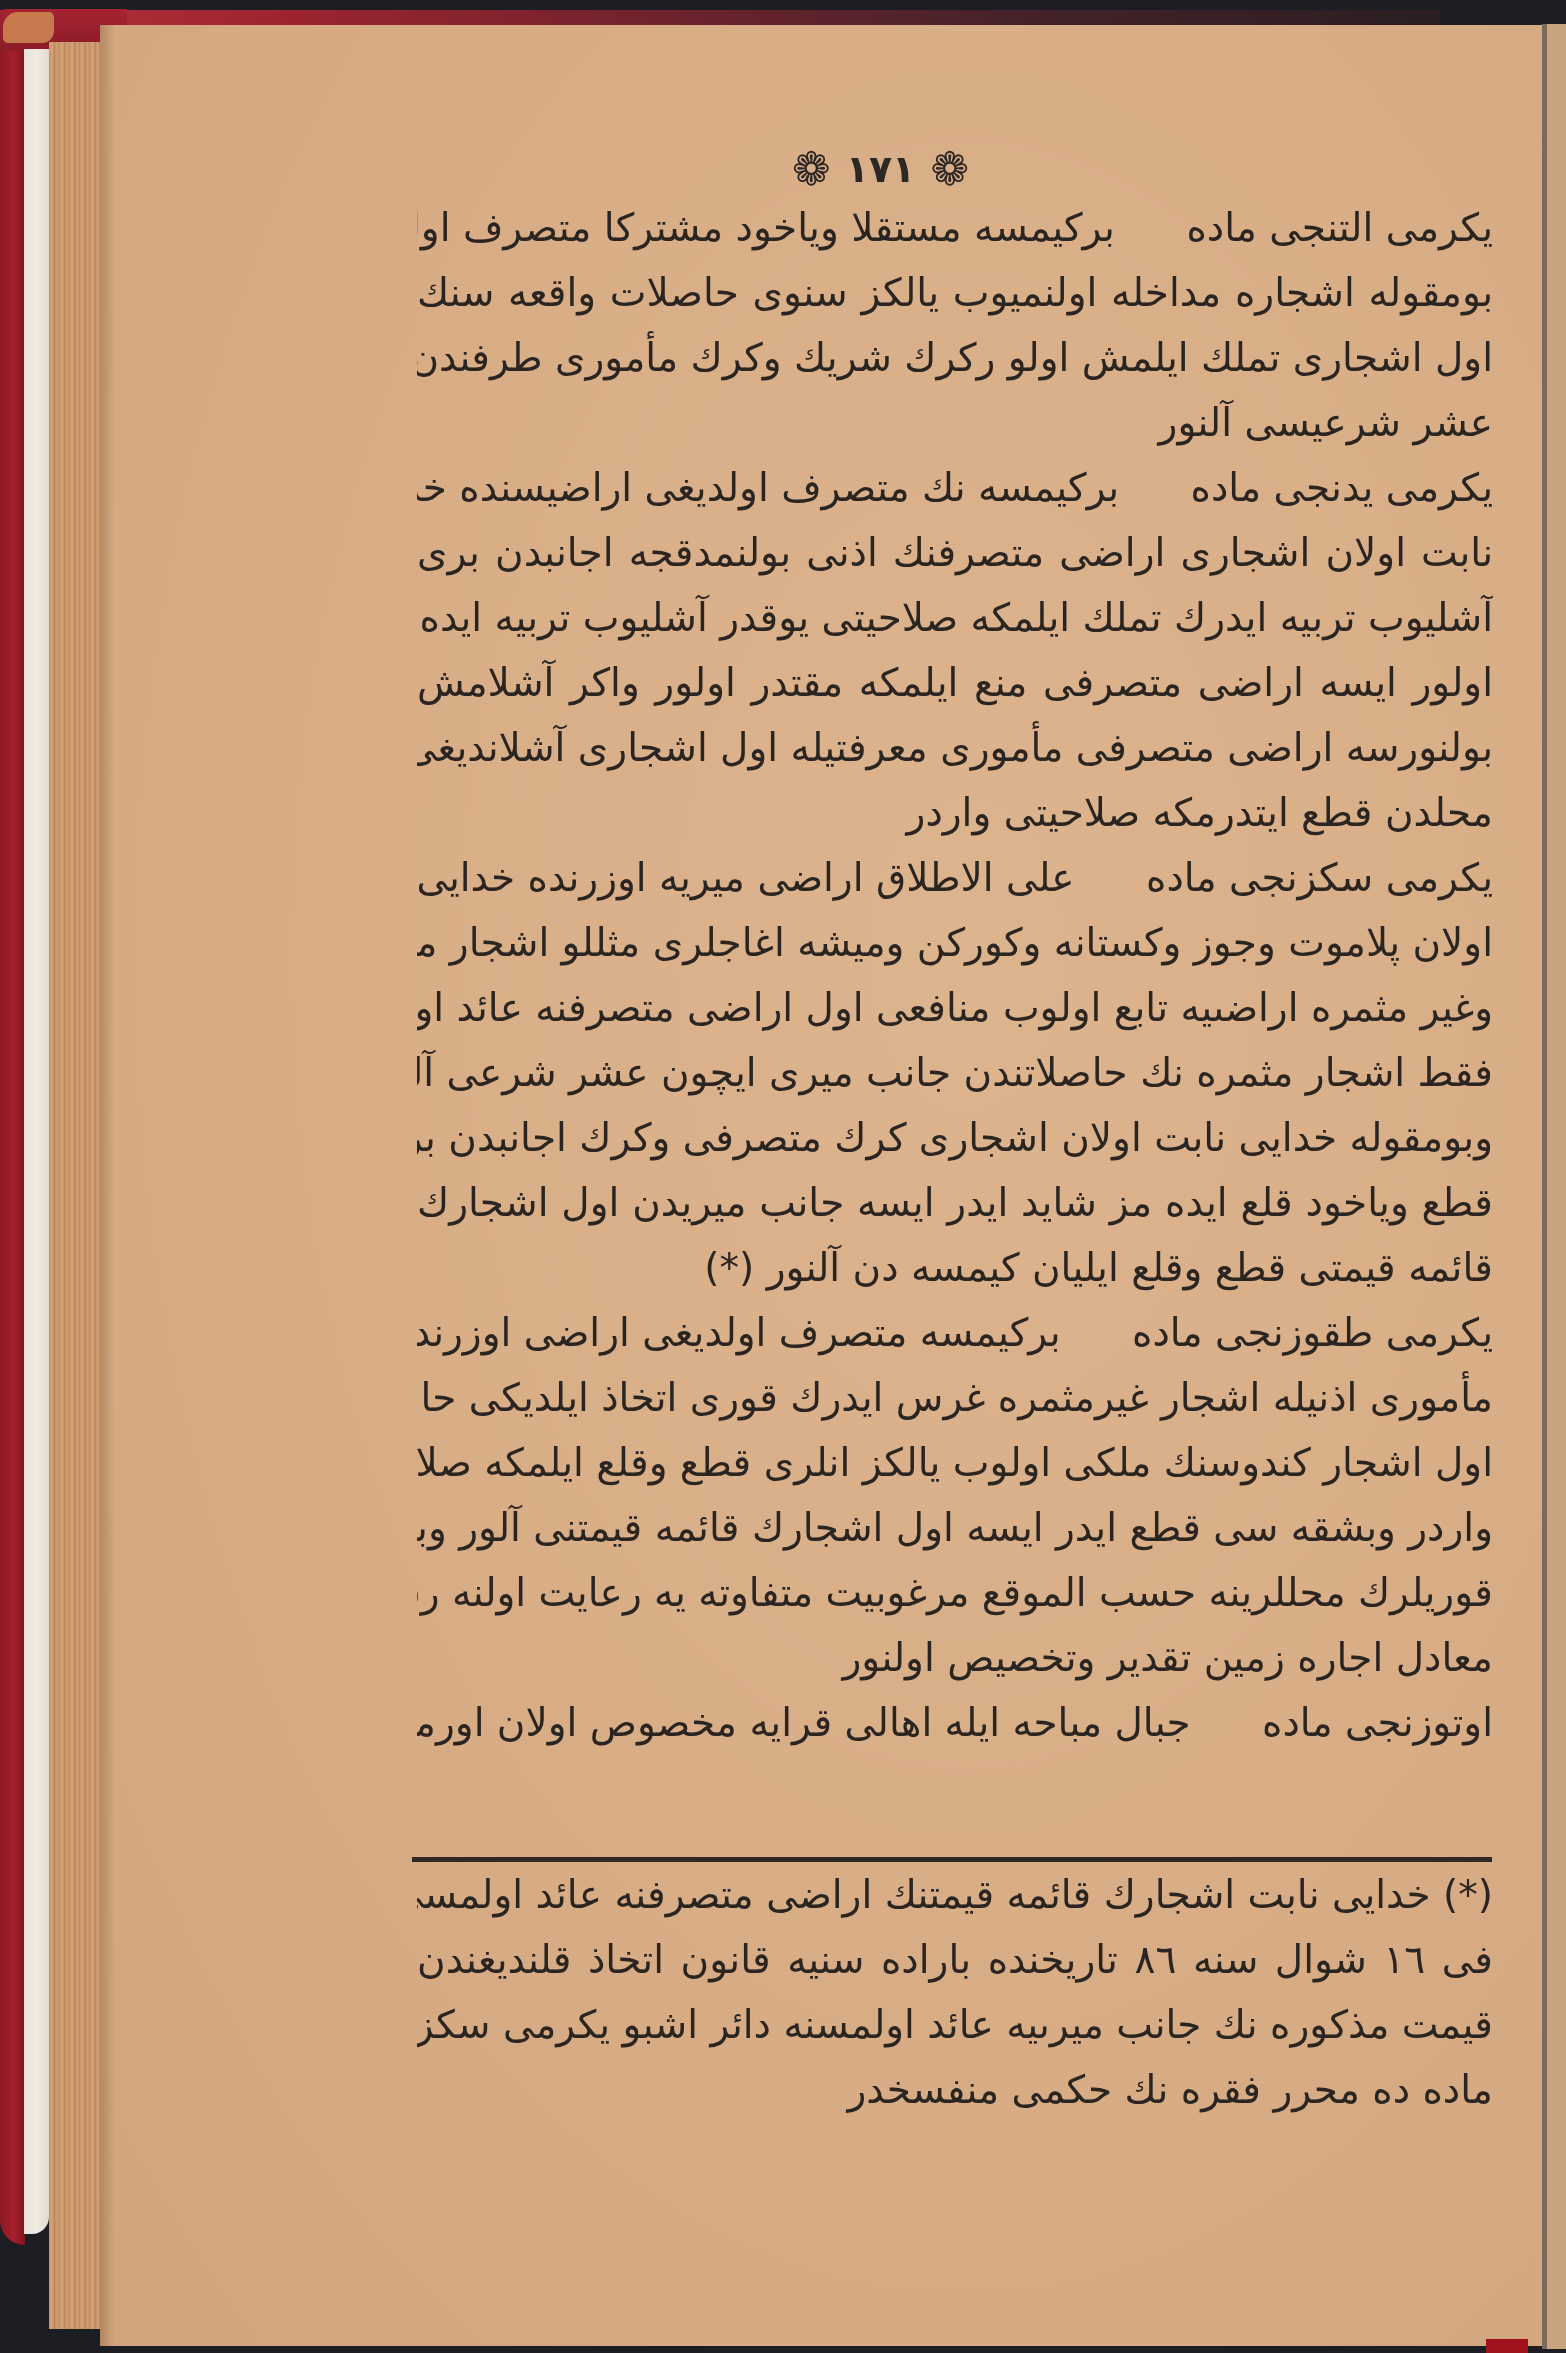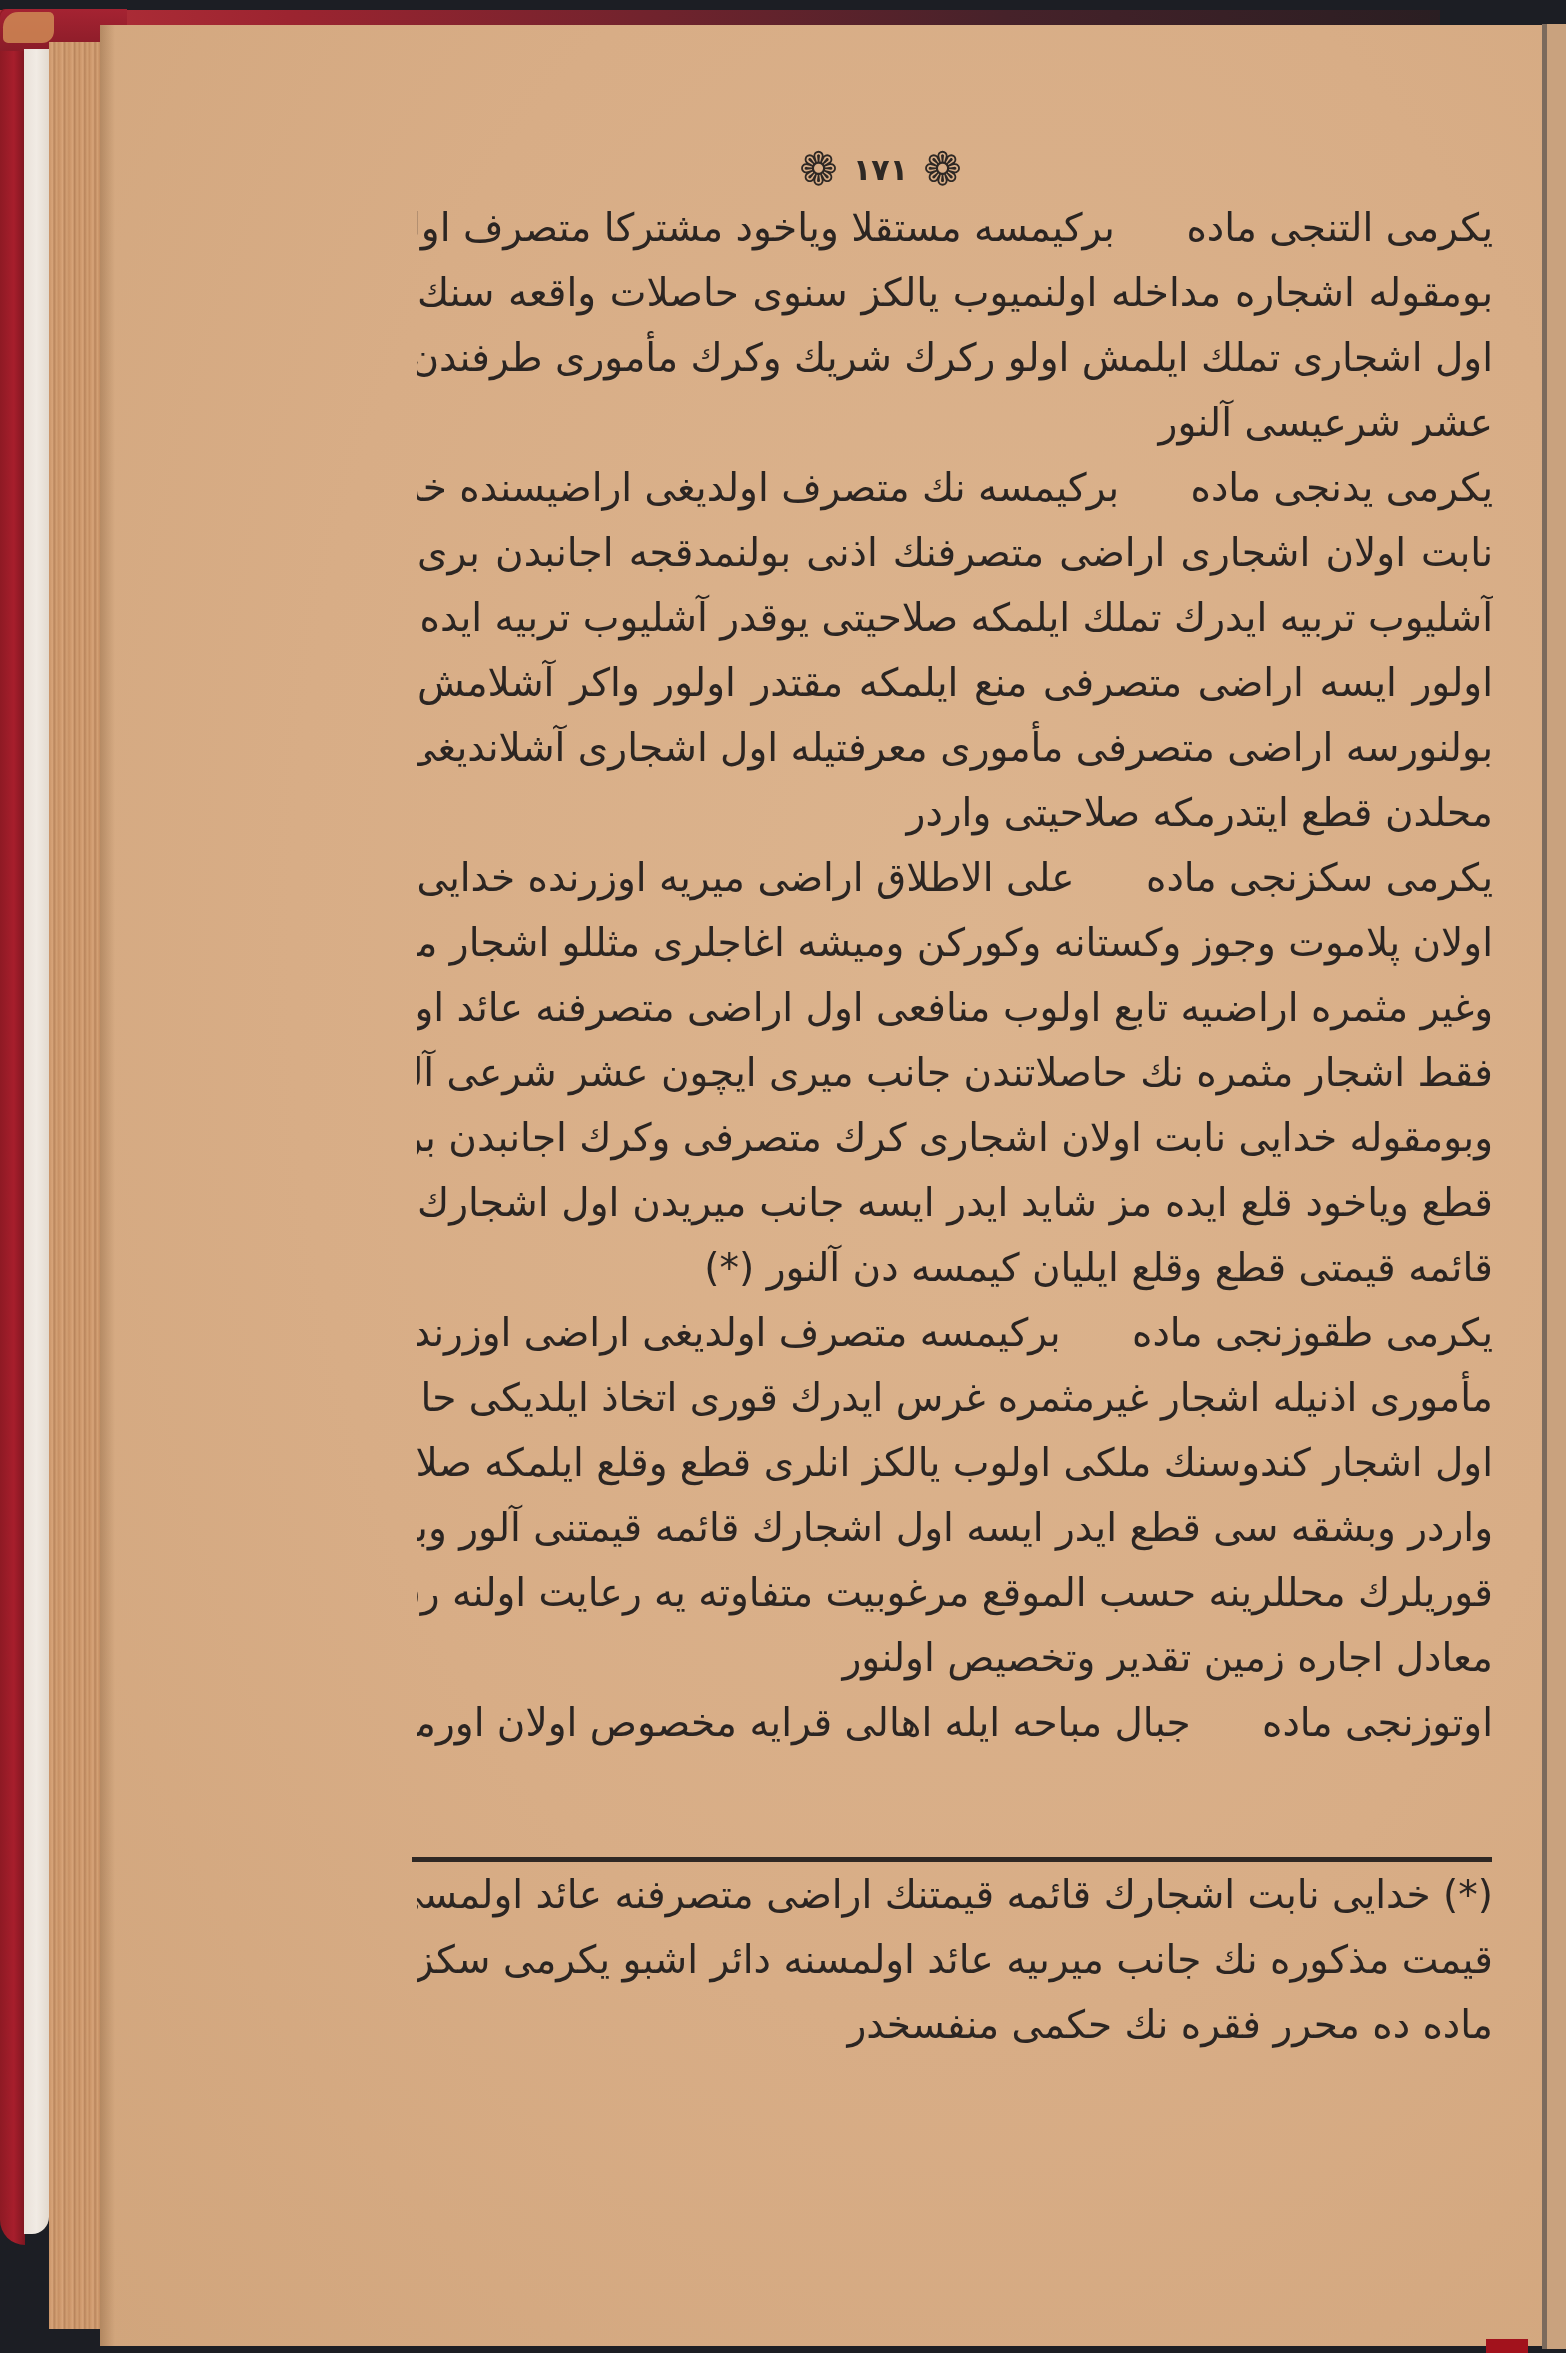--- a/index.html
+++ b/index.html
@@ -110,21 +110,21 @@
     gap: 15.2px;
     margin-left: 195px;
   }
   .fleuron {
     font-size: 46px;
     line-height: 1;
     color: #2e2824;
   }
   .page-number {
     font-family: "DejaVu Sans", sans-serif;
-    font-size: 30px;
+    font-size: 38px;
     font-weight: bold;
     letter-spacing: 3.4px;
   }
 
   
   .text-block {
     position: absolute;
     left: 417px;
     width: 1076px;
     direction: rtl;
@@ -204,17 +204,18 @@
       <div class="line"><span>واردر وبشقه سى قطع ايدر ايسه اول اشجارك قائمه قيمتنى آلور وبومقوله</span></div>
       <div class="line"><span>قوريلرك محللرينه حسب الموقع مرغوبيت متفاوته يه رعايت اولنه رق عشره</span></div>
       <div class="line short"><span>معادل اجاره زمين تقدير وتخصيص اولنور</span></div>
       <div class="line"><span class="article-head">اوتوزنجى ماده</span> <span>جبال مباحه ايله اهالى قرايه مخصوص اولان اورمان</span></div>
     </div>
 
   <div class="rule"></div>
 
   <div class="text-block footnote" id="footnote-text">
       <div class="line"><span>(*) خدايى نابت اشجارك قائمه قيمتنك اراضى متصرفنه عائد اولمسى</span></div>
+      <div class="line"><span>فى ١٦ شوال سنه ٨٦ تاريخنده باراده سنيه قانون اتخاذ قلنديغندن</span></div>
       <div class="line"><span>قيمت مذكوره نك جانب ميرىيه عائد اولمسنه دائر اشبو يكرمى سكزنجى</span></div>
       <div class="line short"><span>ماده ده محرر فقره نك حكمى منفسخدر</span></div>
     </div>
 </div>
 
 
 </body></html>

